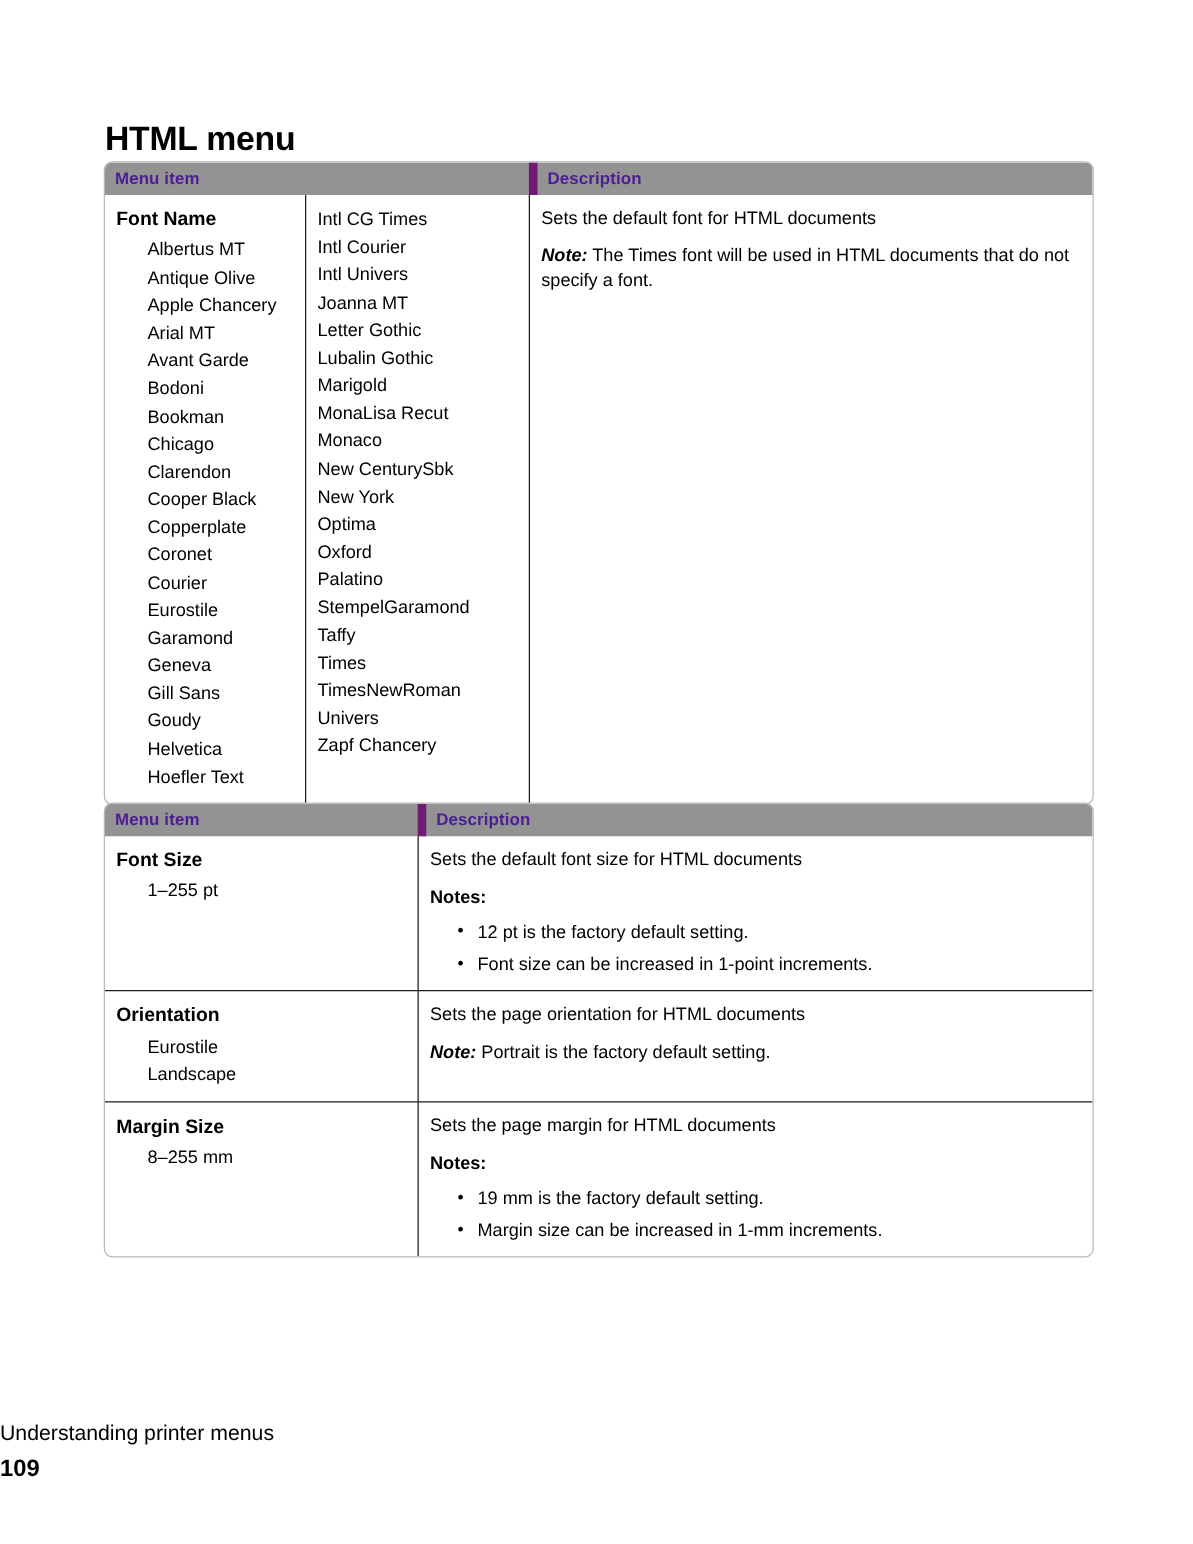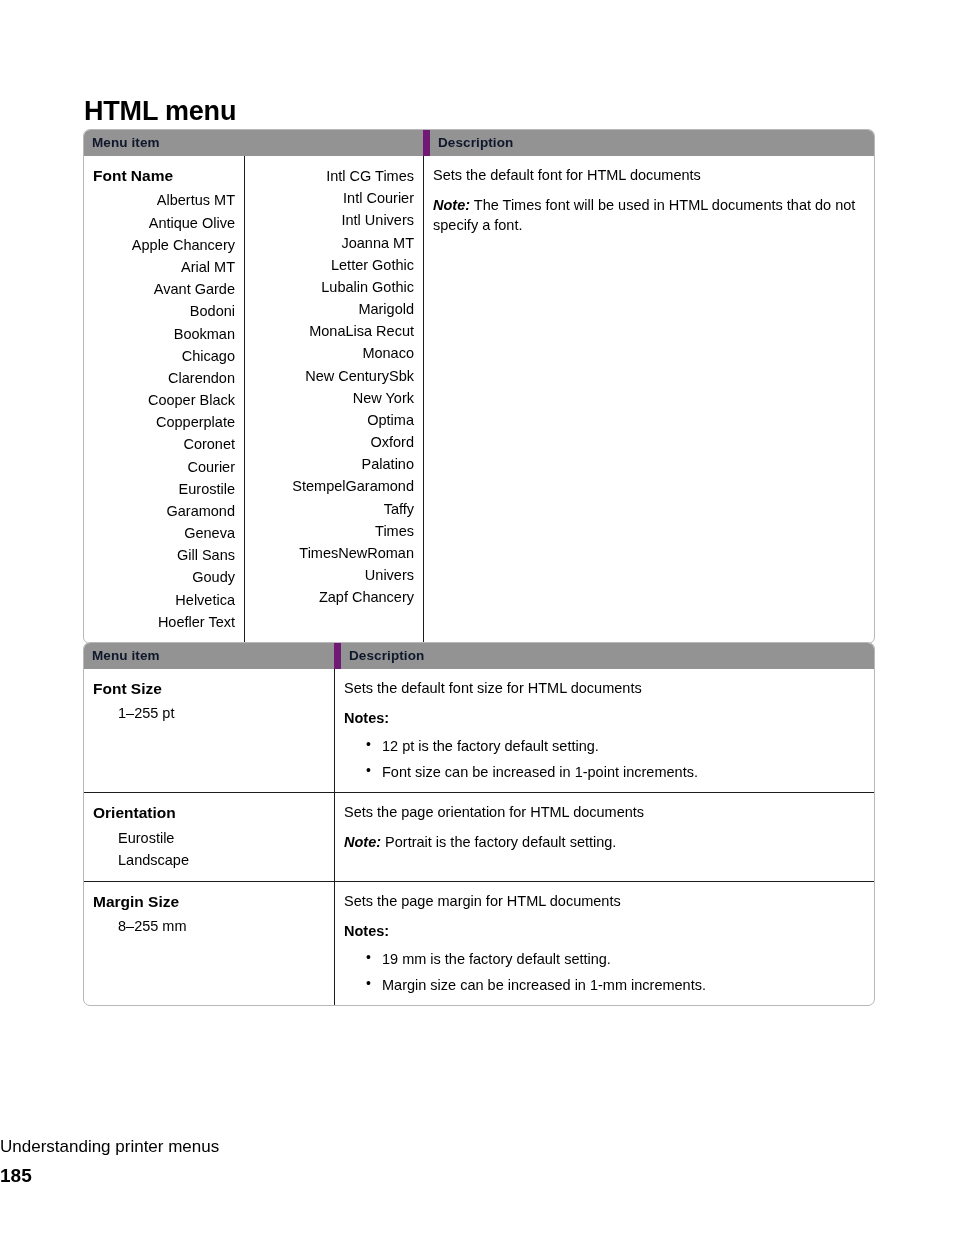--- a/index.html
+++ b/index.html
@@ -54,21 +54,21 @@
     width: 790px;
   }
   #table-props {
     left: 83px;
     top: 642px;
     width: 790px;
   }
 
   .doc-table th {
     background: #939393;
-    color: #0f172a;
+    color: #4c1d95;
     font-size: 13.5px;
     font-weight: bold;
     text-align: left;
     padding: 5px 8px 6px 8px;
     vertical-align: middle;
     border: none;
     letter-spacing: 0.1px;
   }
   .doc-table th.col-sep {
     border-left: 7px solid #701a75;
@@ -102,21 +102,20 @@
   .menu-values li {
     padding-left: 25px;
     line-height: 1.53;
     font-size: 14.5px;
   }
 
   .fontcol {
     margin: 0;
     padding: 0;
     list-style: none;
-    text-align: right;
   }
   .fontcol li {
     line-height: 1.53;
     font-size: 14.5px;
   }
   .fontcol.indented li {
     padding-left: 25px;
   }
 
   .desc-line {
@@ -306,16 +305,16 @@
               <li>19 mm is the factory default setting.</li>
               <li>Margin size can be increased in 1-mm increments.</li>
             </ul>
           </td>
         </tr>
       </tbody>
   </table>
 
   <div class="footer">
     <div class="footer-title">Understanding printer menus</div>
-    <div class="footer-pageno">185</div>
+    <div class="footer-pageno">109</div>
   </div>
 
 </div>
 
 </body></html>

